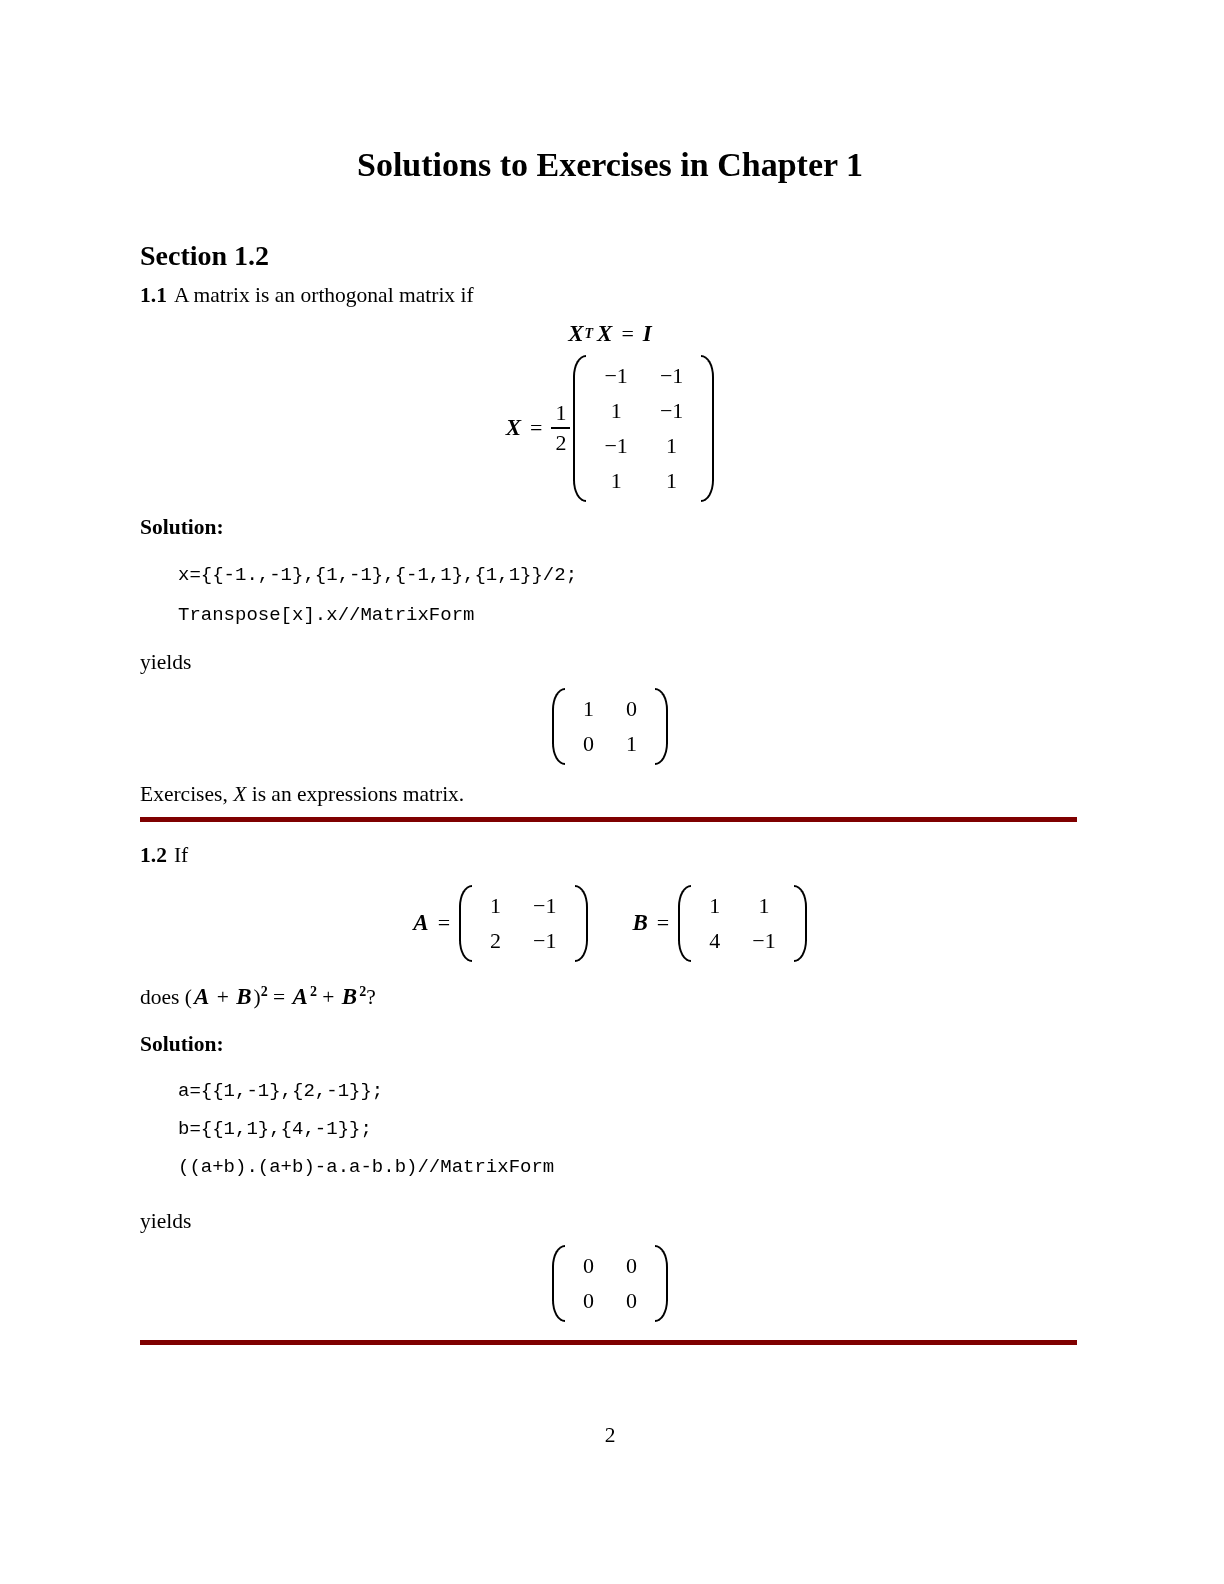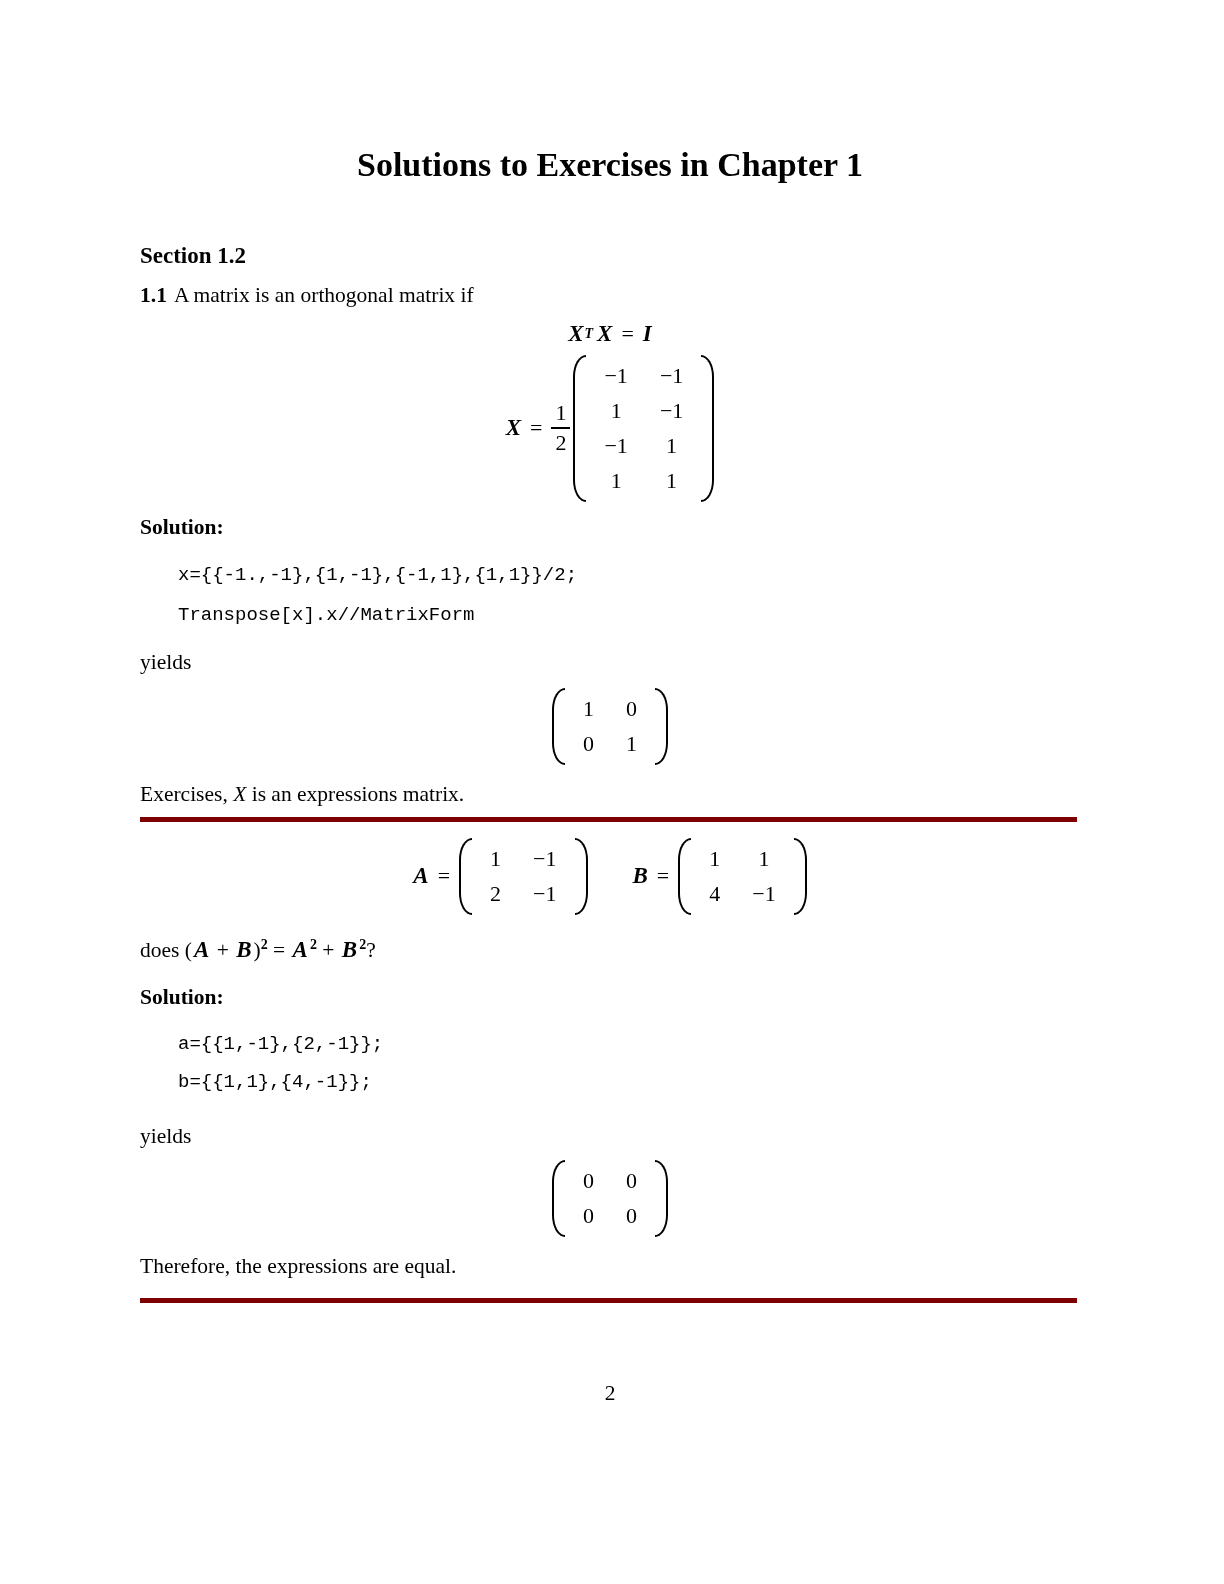--- a/index.html
+++ b/index.html
@@ -17,21 +17,21 @@
     overflow: hidden;
   }
   .title {
     font-size: 34px;
     font-weight: bold;
     text-align: center;
     line-height: 1.2;
   }
   .section-heading {
     margin-top: 56px;
-    font-size: 23px;
+    font-size: 28px;
     font-weight: bold;
     line-height: 27px;
   }
   .body-line { line-height: 27px; }
   .pnum { font-weight: bold; margin-right: 7px; }
   .solution-label { font-weight: bold; line-height: 27px; }
   .ivar { font-style: italic; }
 
   
   .math-center {
@@ -197,20 +197,21 @@
         <span>1</span>
       </span>
       <span class="paren right"></span>
     </span>
   </div>
 
   <p class="body-line mt-c1"><span>Exercises, </span><span class="ivar">X</span><span> is an expressions matrix.</span></p>
 
   <div class="rule mt-rule1" style="background: rgb(127, 0, 0);"></div>
 
+  <p class="body-line mt-p2"><span class="pnum">1.2</span><span>If</span></p>
 
   <div class="math-center matrices-row mt-ab">
     <span class="mgroup">
       <span class="var">A</span>
       <span class="eqsign">=</span>
       <span class="matrix">
         <span class="paren left"></span>
         <span class="cells">
           <span>1</span>
           <span>−1</span>
@@ -236,36 +237,36 @@
     </span>
   </div>
 
   <p class="body-line q2 mt-q2"><span>does (</span><span class="var">A</span><span> + </span><span class="var">B</span><span>)</span><span class="sup-2">2</span><span> = </span><span class="var">A</span><span class="sup-2">2</span><span> + </span><span class="var">B</span><span class="sup-2">2</span><span>?</span></p>
 
   <p class="solution-label mt-sol2">Solution:</p>
 
   <div class="code-block cb2 mt-code2">
     <div class="code-line">a={{1,-1},{2,-1}};</div>
     <div class="code-line">b={{1,1},{4,-1}};</div>
+    <div class="code-line">((a+b).(a+b)-a.a-b.b)//MatrixForm</div>
   </div>
 
   <p class="body-line mt-y2">yields</p>
 
   <div class="math-center mt-rm2">
     <span class="matrix">
       <span class="paren left"></span>
       <span class="cells">
         <span>0</span>
         <span>0</span>
         <span>0</span>
         <span>0</span>
       </span>
       <span class="paren right"></span>
     </span>
   </div>
 
-  <p class="body-line mt-c2">Therefore, the expressions are equal.</p>
 
   <div class="rule mt-rule2" style="background: rgb(127, 0, 0);"></div>
 
   <p class="page-number mt-pn">2</p>
 
 </div>
 
 </body></html>

